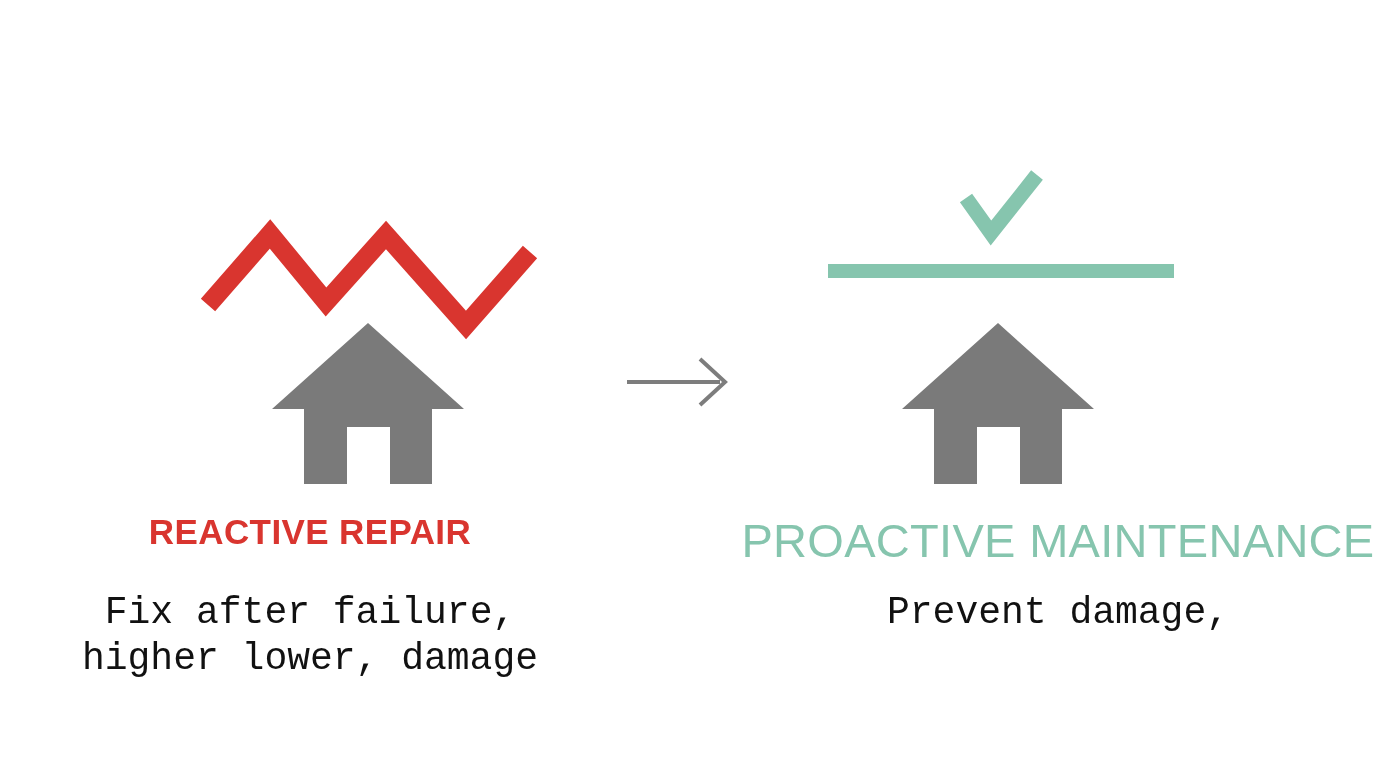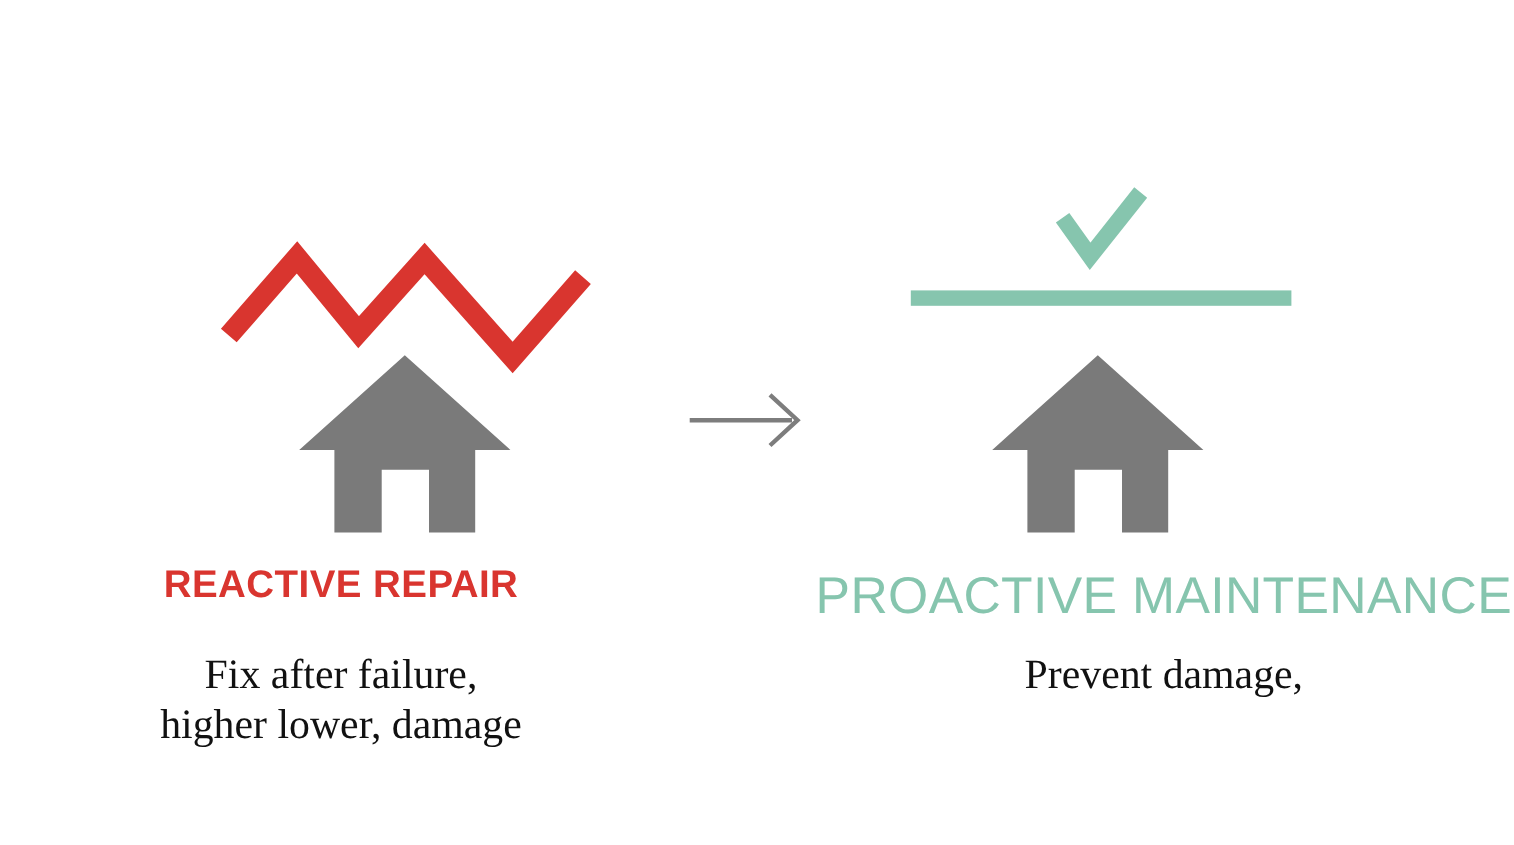--- a/index.html
+++ b/index.html
@@ -83,21 +83,21 @@
     letter-spacing: 0.3px;
   }
 
   
   .panel-description {
     position: absolute;
     left: 0;
     width: 100%;
     top: 544px;
     text-align: center;
-    font-family: Liberation Serif, serif;
+    font-family: Liberation Mono, monospace;
     font-size: 38px;
     font-weight: 400;
     line-height: 46px;
     color: #111111;
   }
   .desc-line { display: block; }
 </style>
 </head>
 <body>
 

